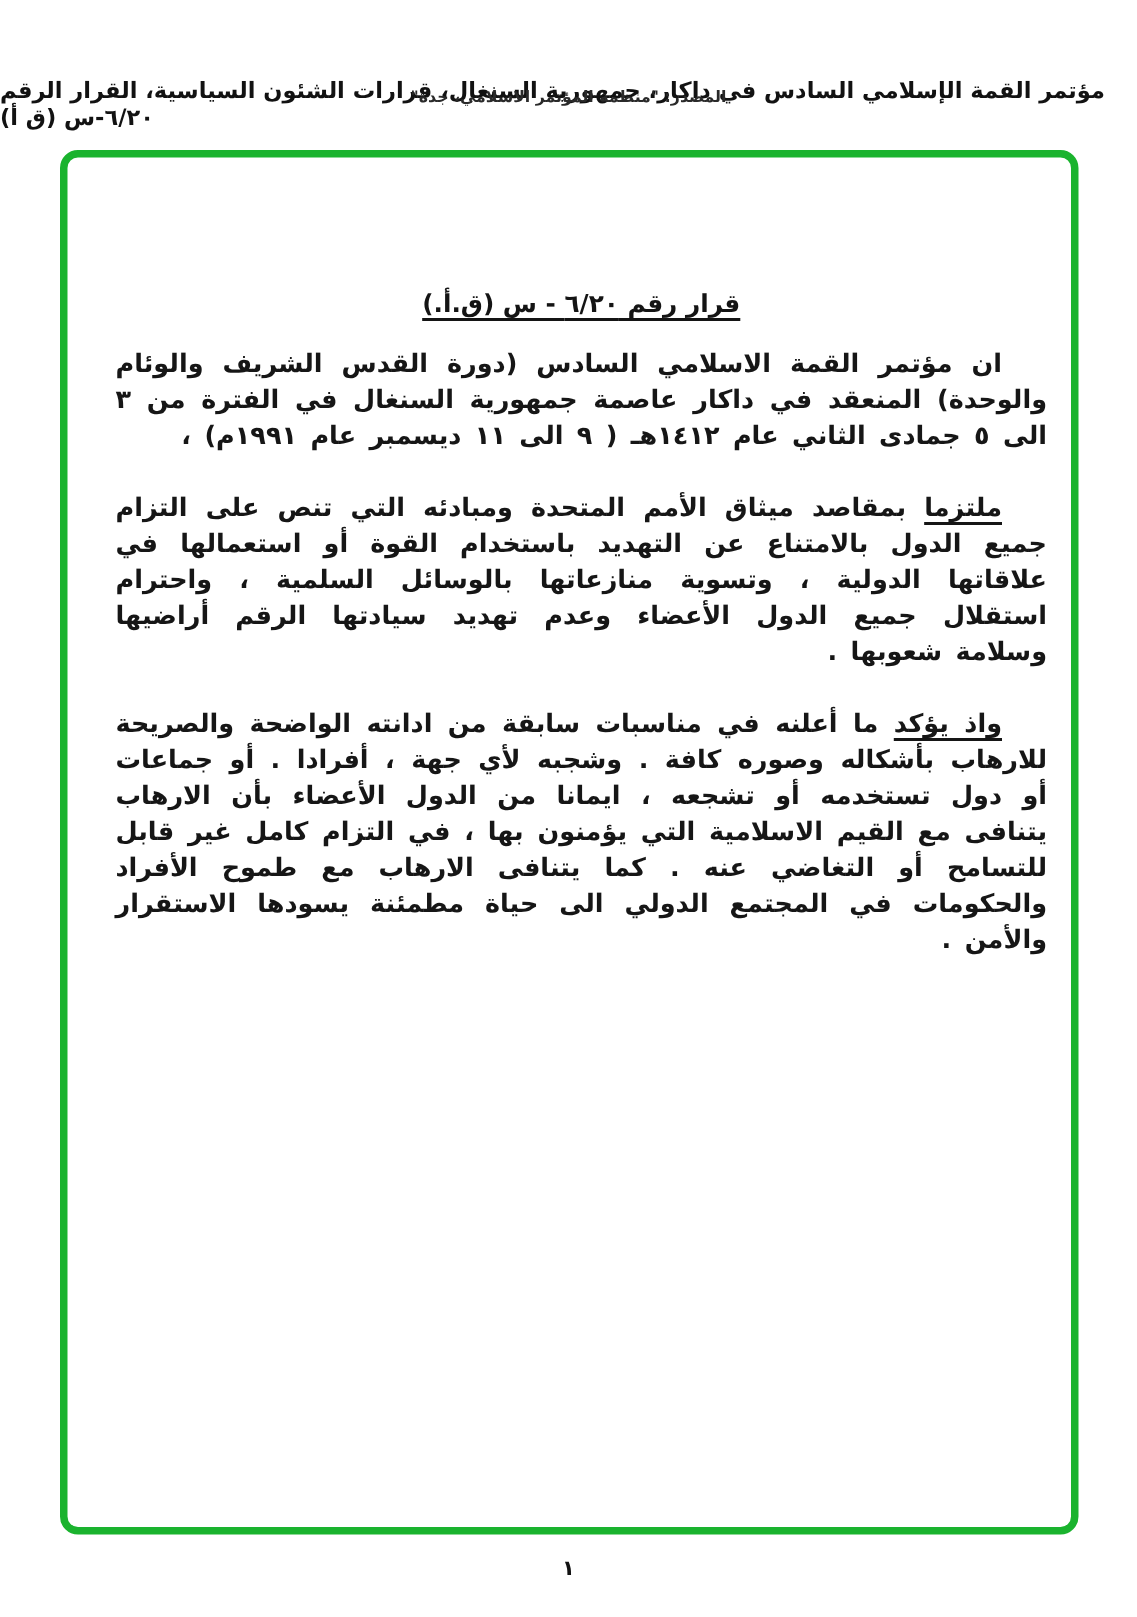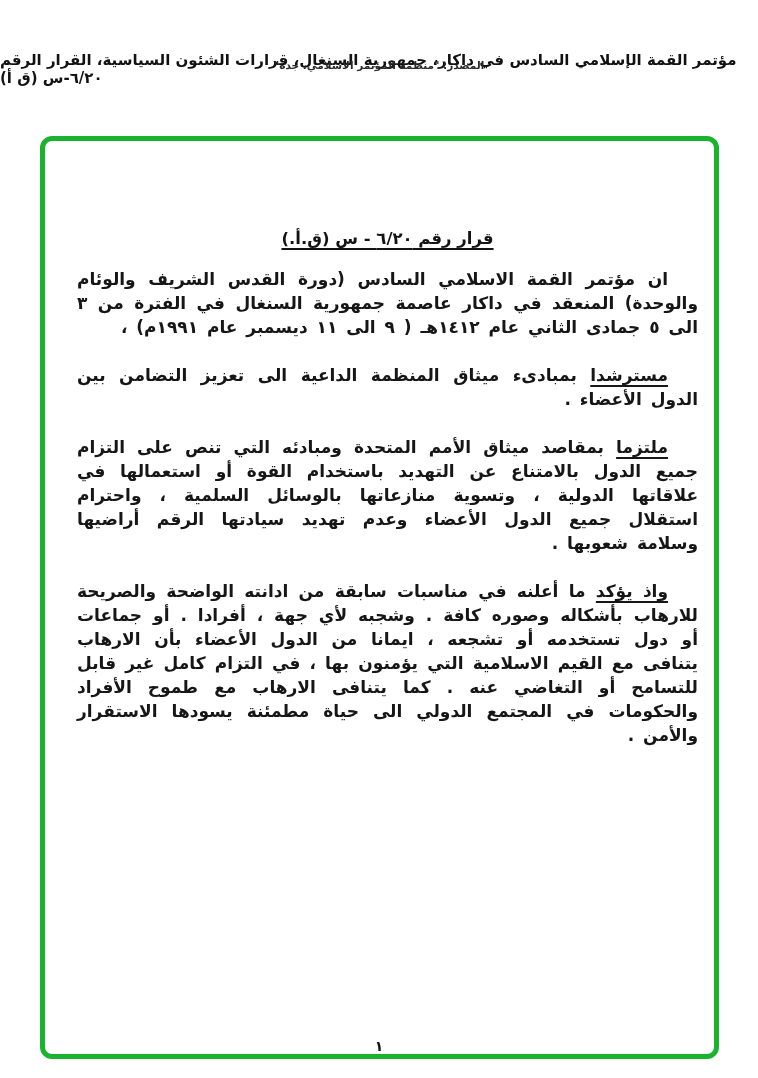--- a/index.html
+++ b/index.html
@@ -23,21 +23,20 @@
     direction:rtl;text-align:center;
     font-size:10.5px;font-weight:bold;color:#2a2a2a;
   }
   .frame{
     position:absolute;left:40px;top:100px;
     width:679px;height:923px;
     box-sizing:border-box;
     border:5px solid #1ab32e;
     border-radius:12px;
     background:#ffffff;
-    margin-top:36px;
   }
   .content{
     position:absolute;top:0;left:0;right:0;bottom:0;
     direction:rtl;
     padding:86px 16px 0 32px;
     box-sizing:border-box;
     font-weight:bold;
     overflow:hidden;
   }
   .doc-title{
@@ -86,21 +85,20 @@
   <div class="frame">
     <div class="content">
 
       <div class="doc-title">
         <div class="t-line"><span>قرار رقم ٦/٢٠ - س (ق.أ.)</span></div>
       </div>
 
       <p class="para"><span class="lead"></span><span>ان مؤتمر القمة الاسلامي السادس (دورة القدس الشريف والوئام والوحدة) المنعقد في داكار عاصمة جمهورية السنغال في الفترة من ٣ الى ٥ جمادى الثاني عام ١٤١٢هـ ( ٩ الى ١١ ديسمبر عام ١٩٩١م) ،</span></p>
 
 
-      <p class="para"><span class="lead">مسترشدا</span><span> بمبادىء ميثاق المنظمة الداعية الى تعزيز التضامن بين الدول الأعضاء .</span></p>
 
       <p class="para"><span class="lead">ملتزما</span><span> بمقاصد ميثاق الأمم المتحدة ومبادئه التي تنص على التزام جميع الدول بالامتناع عن التهديد باستخدام القوة أو استعمالها في علاقاتها الدولية ، وتسوية منازعاتها بالوسائل السلمية ، واحترام استقلال جميع الدول الأعضاء وعدم تهديد سيادتها الرقم أراضيها وسلامة شعوبها .</span></p>
 
       <p class="para"><span class="lead">واذ يؤكد</span><span> ما أعلنه في مناسبات سابقة من ادانته الواضحة والصريحة للارهاب بأشكاله وصوره كافة . وشجبه لأي جهة ، أفرادا . أو جماعات أو دول تستخدمه أو تشجعه ، ايمانا من الدول الأعضاء بأن الارهاب يتنافى مع القيم الاسلامية التي يؤمنون بها ، في التزام كامل غير قابل للتسامح أو التغاضي عنه . كما يتنافى الارهاب مع طموح الأفراد والحكومات في المجتمع الدولي الى حياة مطمئنة يسودها الاستقرار والأمن .</span></p>
 
     </div>
   </div>
 
   <div class="page-num">١</div>
 

